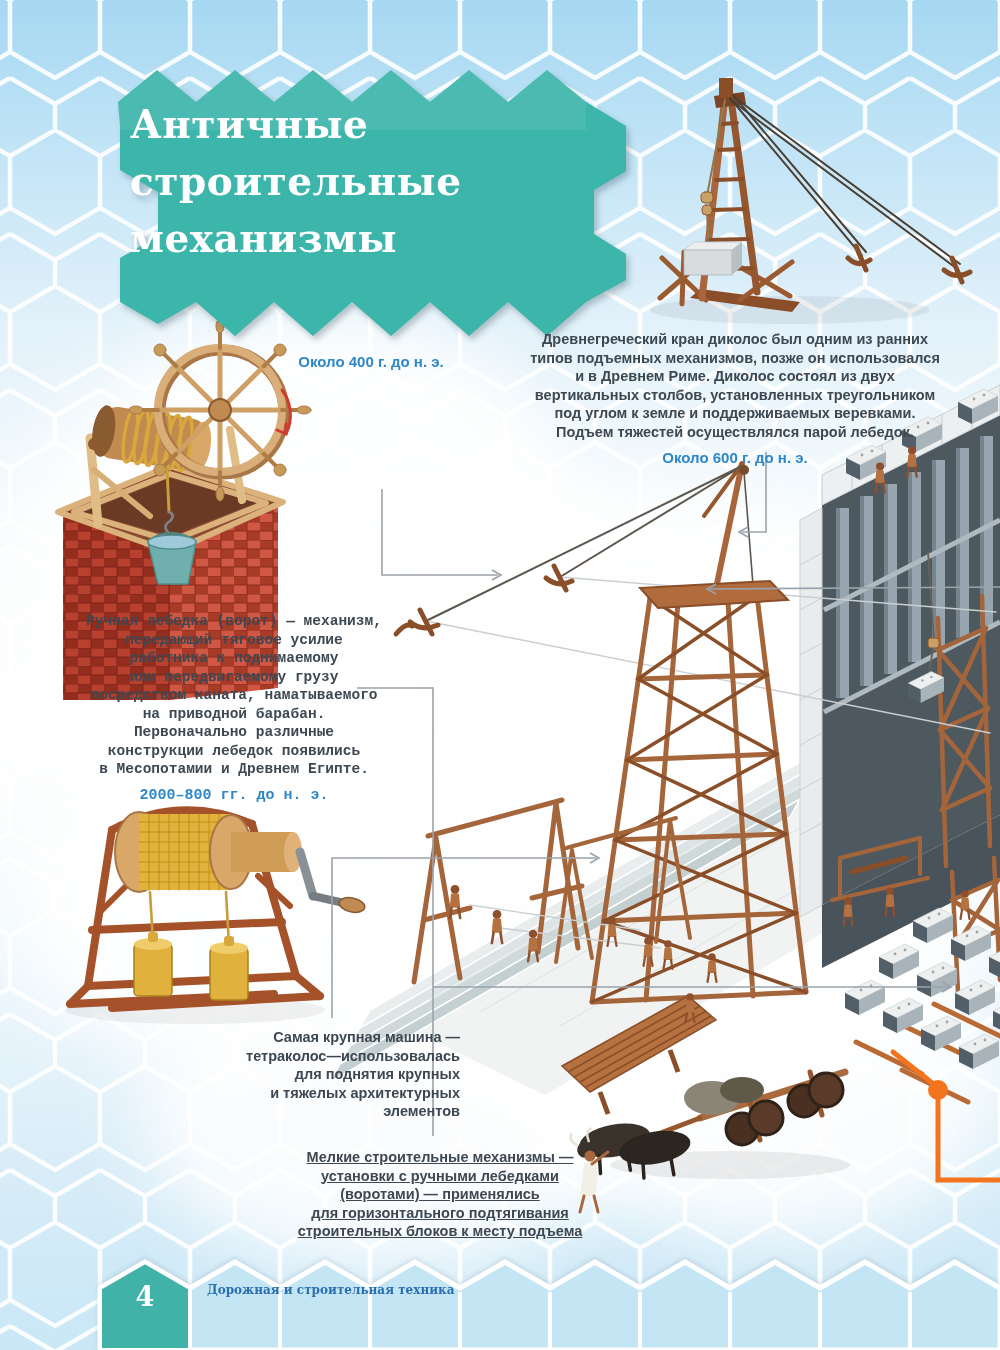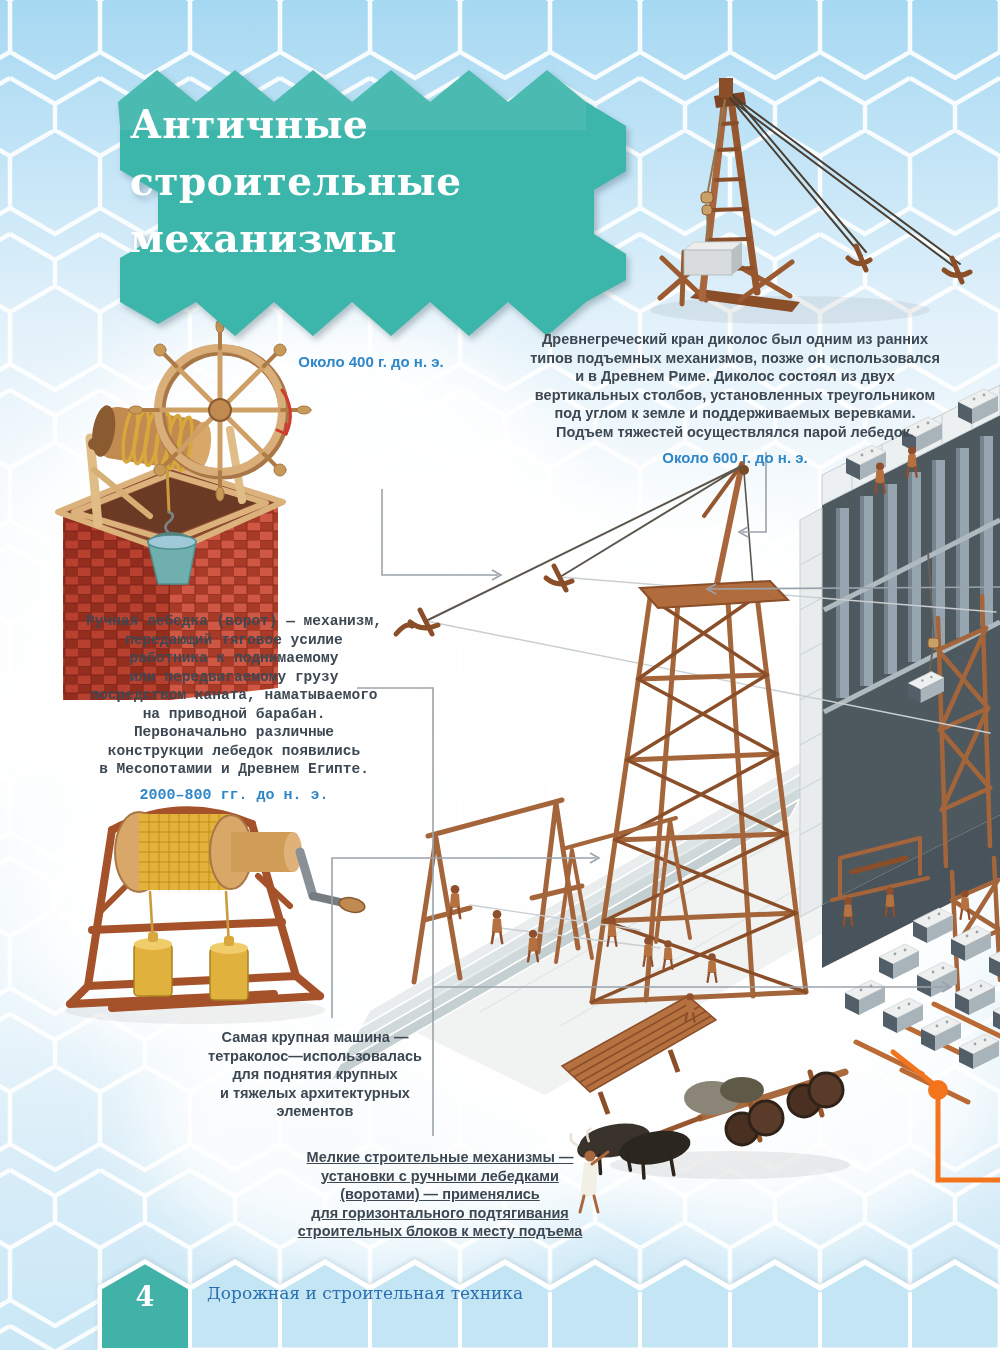--- a/index.html
+++ b/index.html
@@ -8,21 +8,21 @@
         font-family:"Liberation Sans",sans-serif;}
   .abs{position:absolute;}
   .fade{position:absolute;background:#ffffff;border-radius:50%;filter:blur(34px);}
   .banner-wrap{filter:drop-shadow(3px 4px 3px rgba(60,90,100,.35));}
   .page-title{color:#ffffff;font-family:"DejaVu Serif",serif;font-weight:bold;
               font-size:39px;line-height:57px;white-space:pre-line;letter-spacing:.5px;}
   .note{color:#3d4852;font-weight:bold;font-size:14.5px;line-height:18.5px;
         text-align:center;}
   .note-text{white-space:pre-line;}
   .note-date{color:#2f87c8;margin-top:8px;font-size:15px;}
-  .footer-title{color:#2a6fb0;font-family:"DejaVu Serif",serif;font-weight:normal;font-size:17px;}
+  .footer-title{color:#2a6fb0;font-family:"DejaVu Serif",serif;font-weight:bold;font-size:12px;}
   .page-num{color:#ffffff;font-family:"DejaVu Serif",serif;font-weight:bold;font-size:27px;text-align:center;}
 </style>
 </head>
 <body>
 
 <div class="page">
 
   <svg class="abs" style="left:0;top:0;" width="1000" height="1350" viewBox="0 0 1000 1350">
     <defs>
       <pattern id="hexes" width="90" height="156" patternUnits="userSpaceOnUse" patternTransform="translate(10,-26)">
@@ -406,21 +406,21 @@
 работника к поднимаемому
 или передвигаемому грузу
 посредством каната, наматываемого
 на приводной барабан.
 Первоначально различные
 конструкции лебедок появились
 в Месопотамии и Древнем Египте.</div>
     <div class="note-date">2000–800 гг. до н. э.</div>
   </div>
 
-  <div class="abs note" style="left:170px;top:1028px;width:290px;">
+  <div class="abs note" style="left:170px;top:1028px;width:290px;text-align:right;">
     <div class="note-text">Самая крупная машина —
 тетраколос—использовалась
 для поднятия крупных
 и тяжелых архитектурных
 элементов</div>
   </div>
 
   <div class="abs note" style="left:285px;top:1148px;width:310px;text-decoration:underline;">
     <div class="note-text">Мелкие строительные механизмы —
 установки с ручными лебедками

